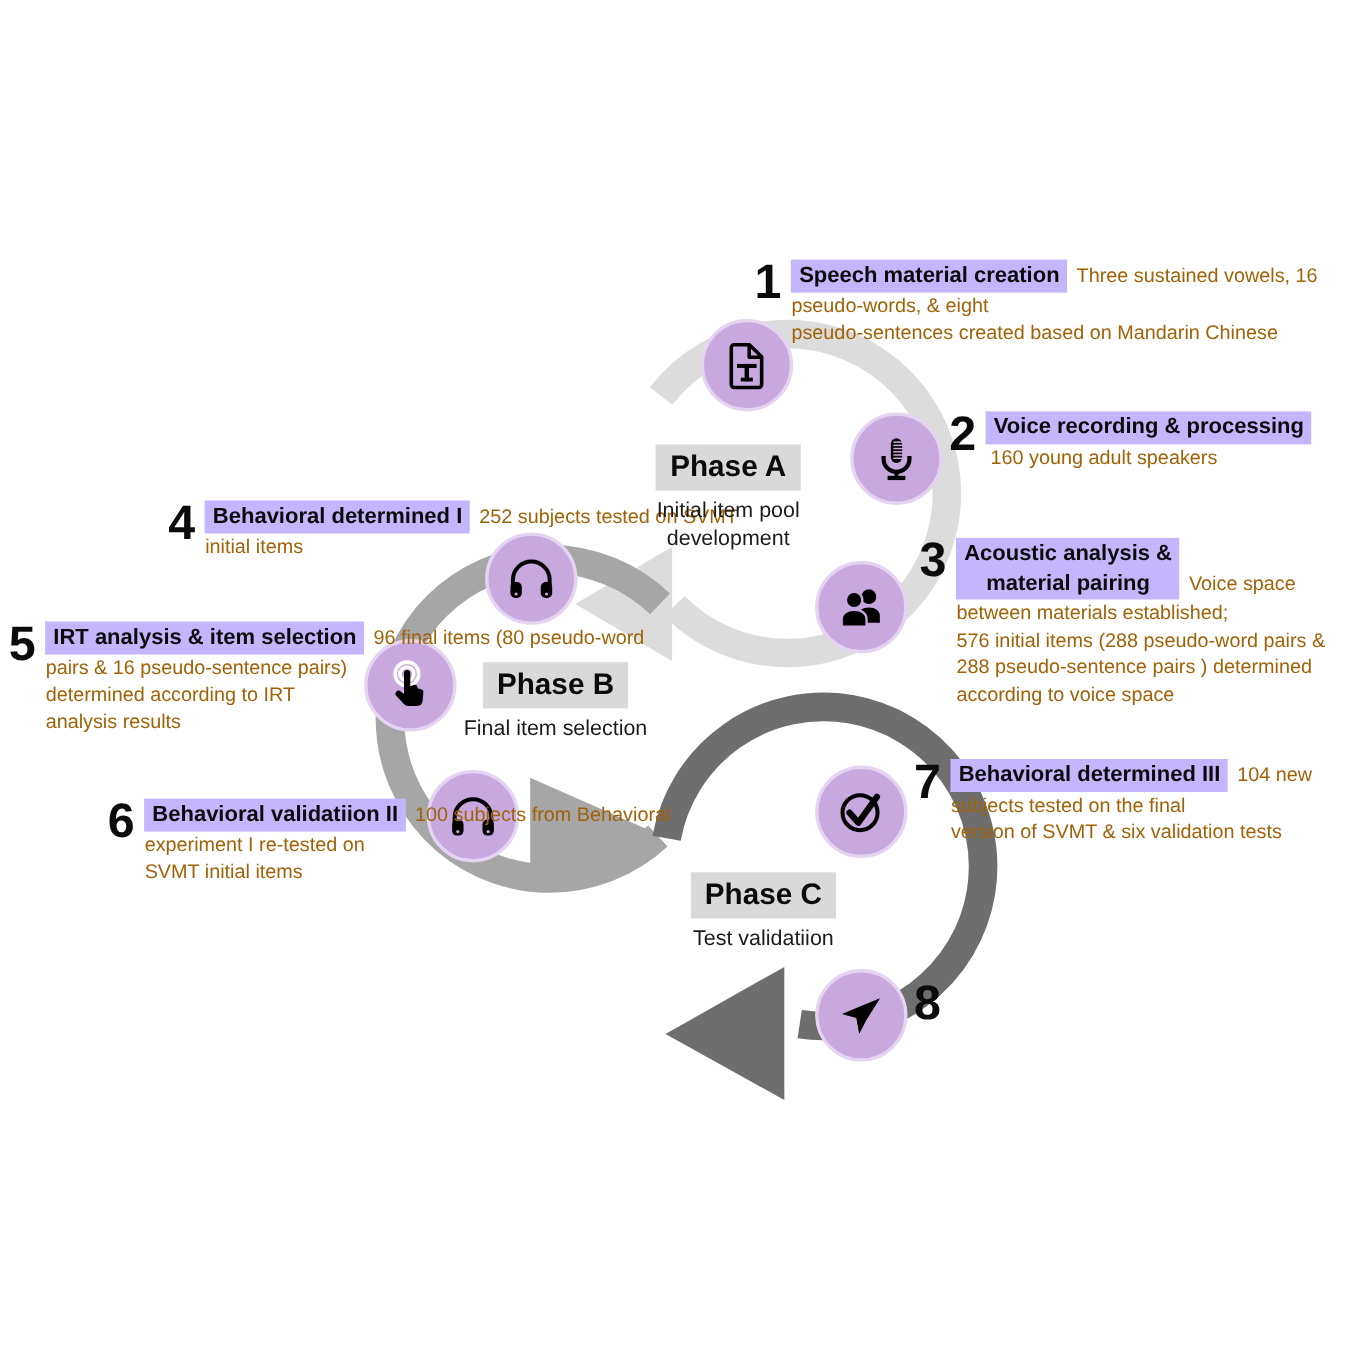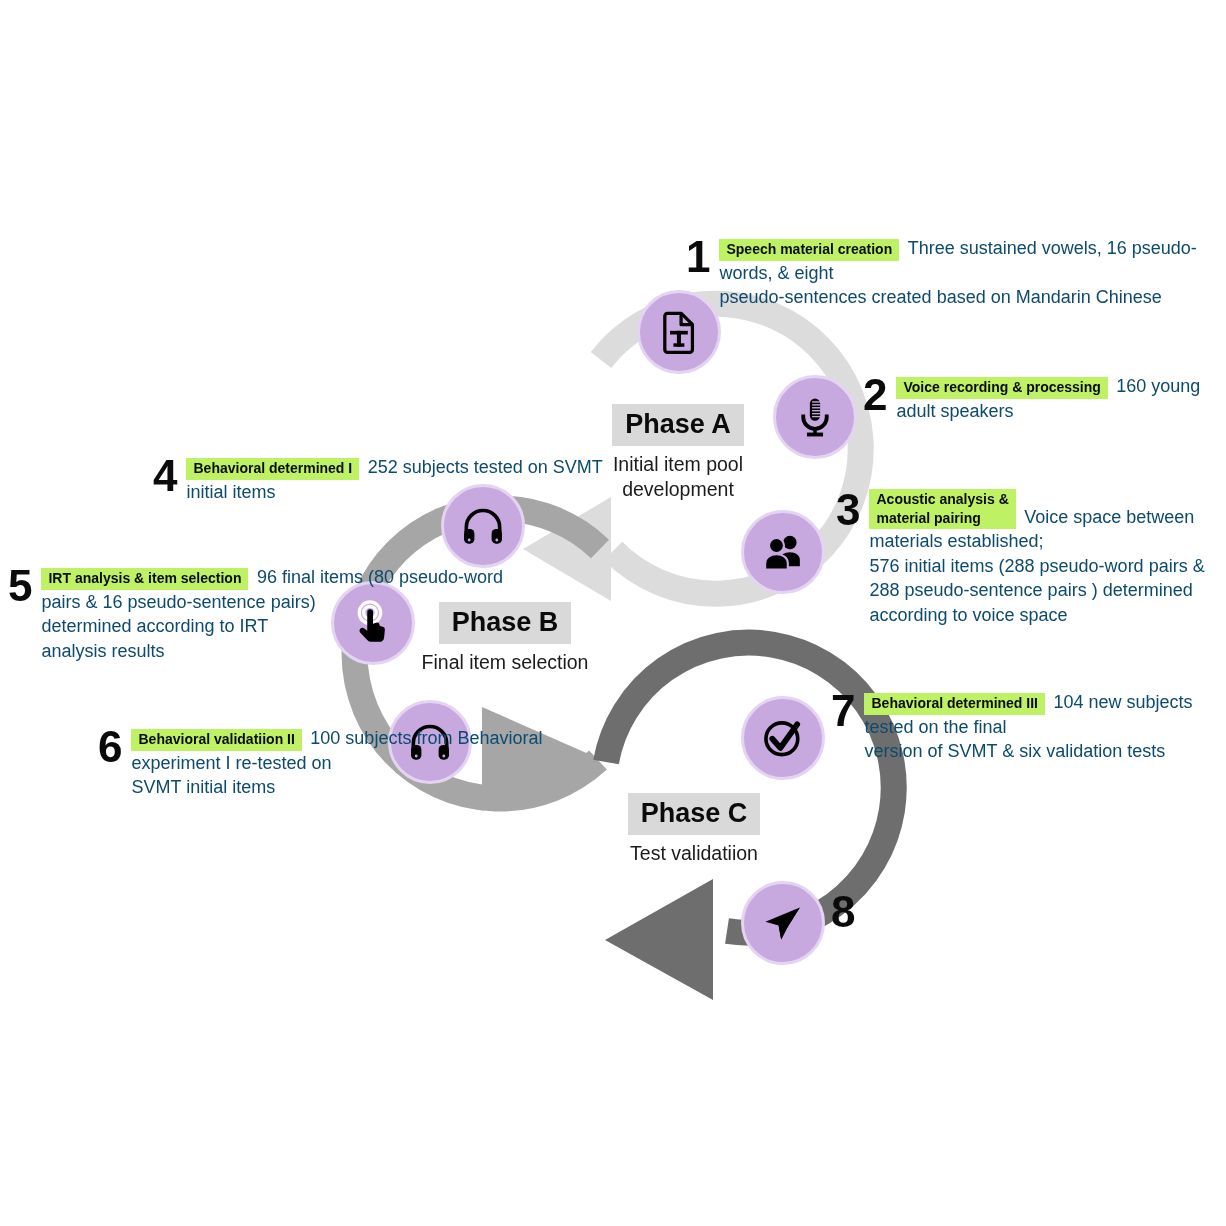--- a/index.html
+++ b/index.html
@@ -51,33 +51,33 @@
     font-size: 44px;
     font-weight: bold;
     line-height: 0.95;
     color: #0b0b0b;
     margin-right: 9px;
     font-family: "Liberation Sans", sans-serif;
   }
   .step .body { display: block; }
   .step .title {
     display: inline-block;
-    background: #bef264;
-    font-size: 14px;
+    background: #c4b5fd;
+    font-size: 20px;
     font-weight: bold;
     line-height: 1.33;
     padding: 1px 7px 2px 7px;
     color: #0b0b0b;
     white-space: pre-line;
   }
-  .step .title.two-line { text-align: left; }
+  .step .title.two-line { text-align: center; }
   .step .desc {
     font-size: 18px;
     line-height: 1.36;
-    color: #0c4a6e;
+    color: #a16207;
     padding: 3px 2px 0 4px;
     white-space: pre-line;
   }
 
   
   .phase {
     position: absolute;
     text-align: center;
   }
   .phase .plabel {
@@ -284,21 +284,21 @@
       <span class="title">Behavioral determined III</span>
       <span class="desc">104 new subjects tested on the final
 version of SVMT &amp; six validation tests</span>
     </span>
   </div>
 
   <div class="step" style="left:831px; top:891px;">
     <span class="num">8</span>
   </div>
 
-  <div class="phase" style="left:576px; top:404px; width:204px;">
+  <div class="phase" style="left:560px; top:404px; width:204px;">
     <span class="plabel">Phase A</span>
     <div class="psub">Initial item pool
 development</div>
   </div>
 
   <div class="phase" style="left:594px; top:793px; width:200px;">
     <span class="plabel">Phase C</span>
     <div class="psub">Test validatiion</div>
   </div>
 

